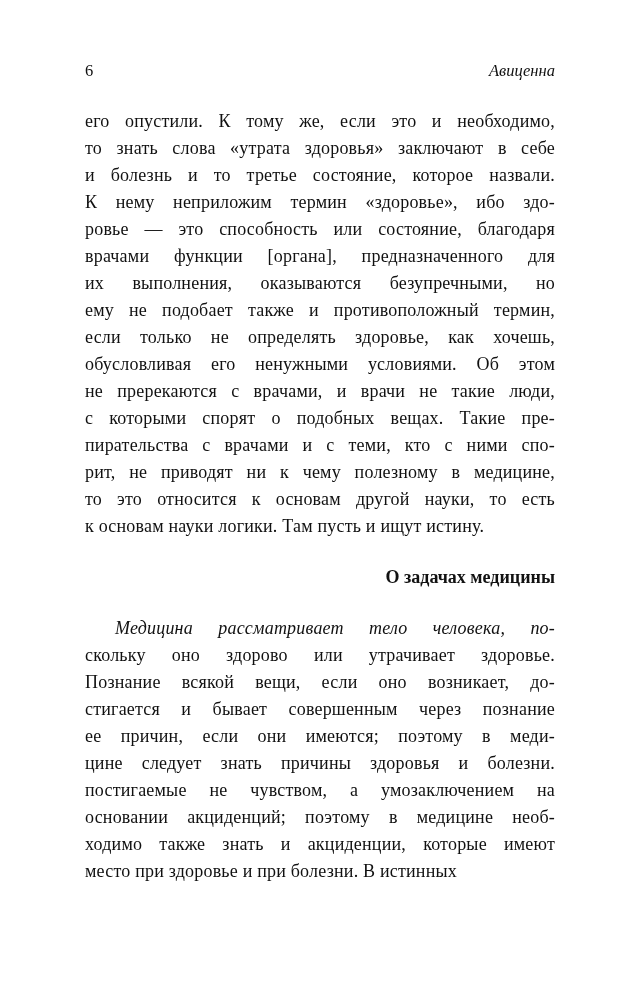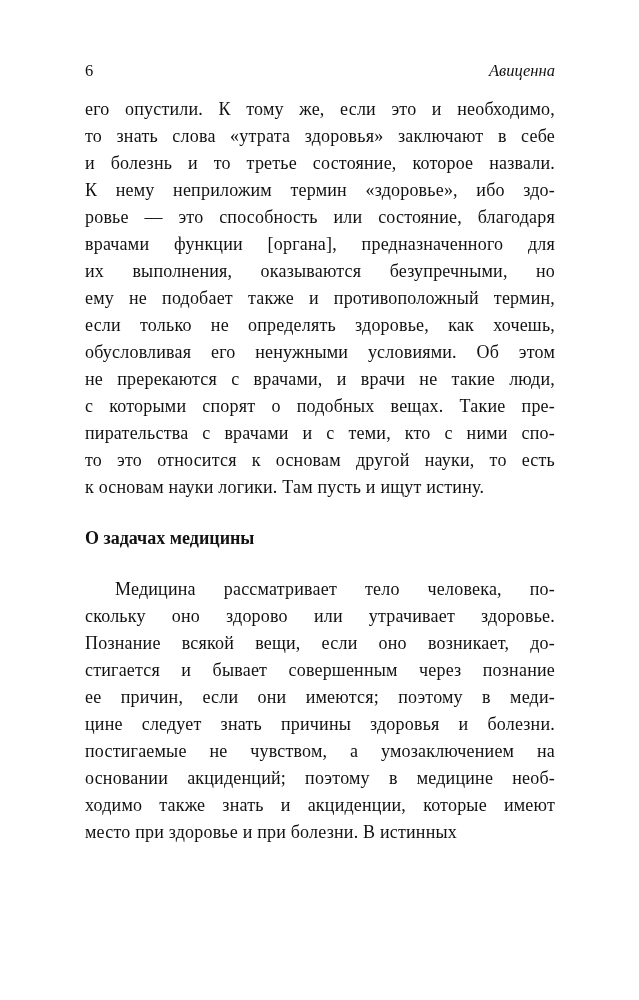--- a/index.html
+++ b/index.html
@@ -27,41 +27,42 @@
     font-size: 16.5px;
     line-height: 18px;
   }
   .running-head .page-num {
     font-style: normal;
   }
   .running-head .title {
     font-style: italic;
   }
   .body-text {
-    margin-top: 16px;
+    margin-top: 28px;
     font-size: 18px;
   }
   .paragraph {
     margin: 0;
   }
   .line {
     line-height: 27px;
     text-align: justify;
     text-align-last: justify;
     white-space: normal;
     letter-spacing: 0.2px;
   }
   .line.last {
     text-align-last: left;
   }
   .paragraph.indent-first .line:first-child {
     text-indent: 30px;
+    font-style: italic;
   }
   .section-heading {
-    text-align: left;
+    text-align: right;
     font-weight: bold;
     font-size: 18px;
     line-height: 27px;
     margin: 24px 0 24px 0;
   }
 </style>
 </head>
 <body>
 
 <div class="page">
@@ -80,20 +81,21 @@
         <div class="line">К нему неприложим термин «здоровье», ибо здо-</div>
         <div class="line">ровье — это способность или состояние, благодаря</div>
         <div class="line">врачами функции [органа], предназначенного для</div>
         <div class="line">их выполнения, оказываются безупречными, но</div>
         <div class="line">ему не подобает также и противоположный термин,</div>
         <div class="line">если только не определять здоровье, как хочешь,</div>
         <div class="line">обусловливая его ненужными условиями. Об этом</div>
         <div class="line">не пререкаются с врачами, и врачи не такие люди,</div>
         <div class="line">с которыми спорят о подобных вещах. Такие пре-</div>
         <div class="line">пирательства с врачами и с теми, кто с ними спо-</div>
+        <div class="line">рит, не приводят ни к чему полезному в медицине,</div>
         <div class="line">то это относится к основам другой науки, то есть</div>
         <div class="line last">к основам науки логики. Там пусть и ищут истину.</div>
       </div>
 
     <div class="section-heading">О задачах медицины</div>
 
     <div class="paragraph indent-first">
         <div class="line">Медицина рассматривает тело человека, по-</div>
         <div class="line">скольку оно здорово или утрачивает здоровье.</div>
         <div class="line">Познание всякой вещи, если оно возникает, до-</div>

